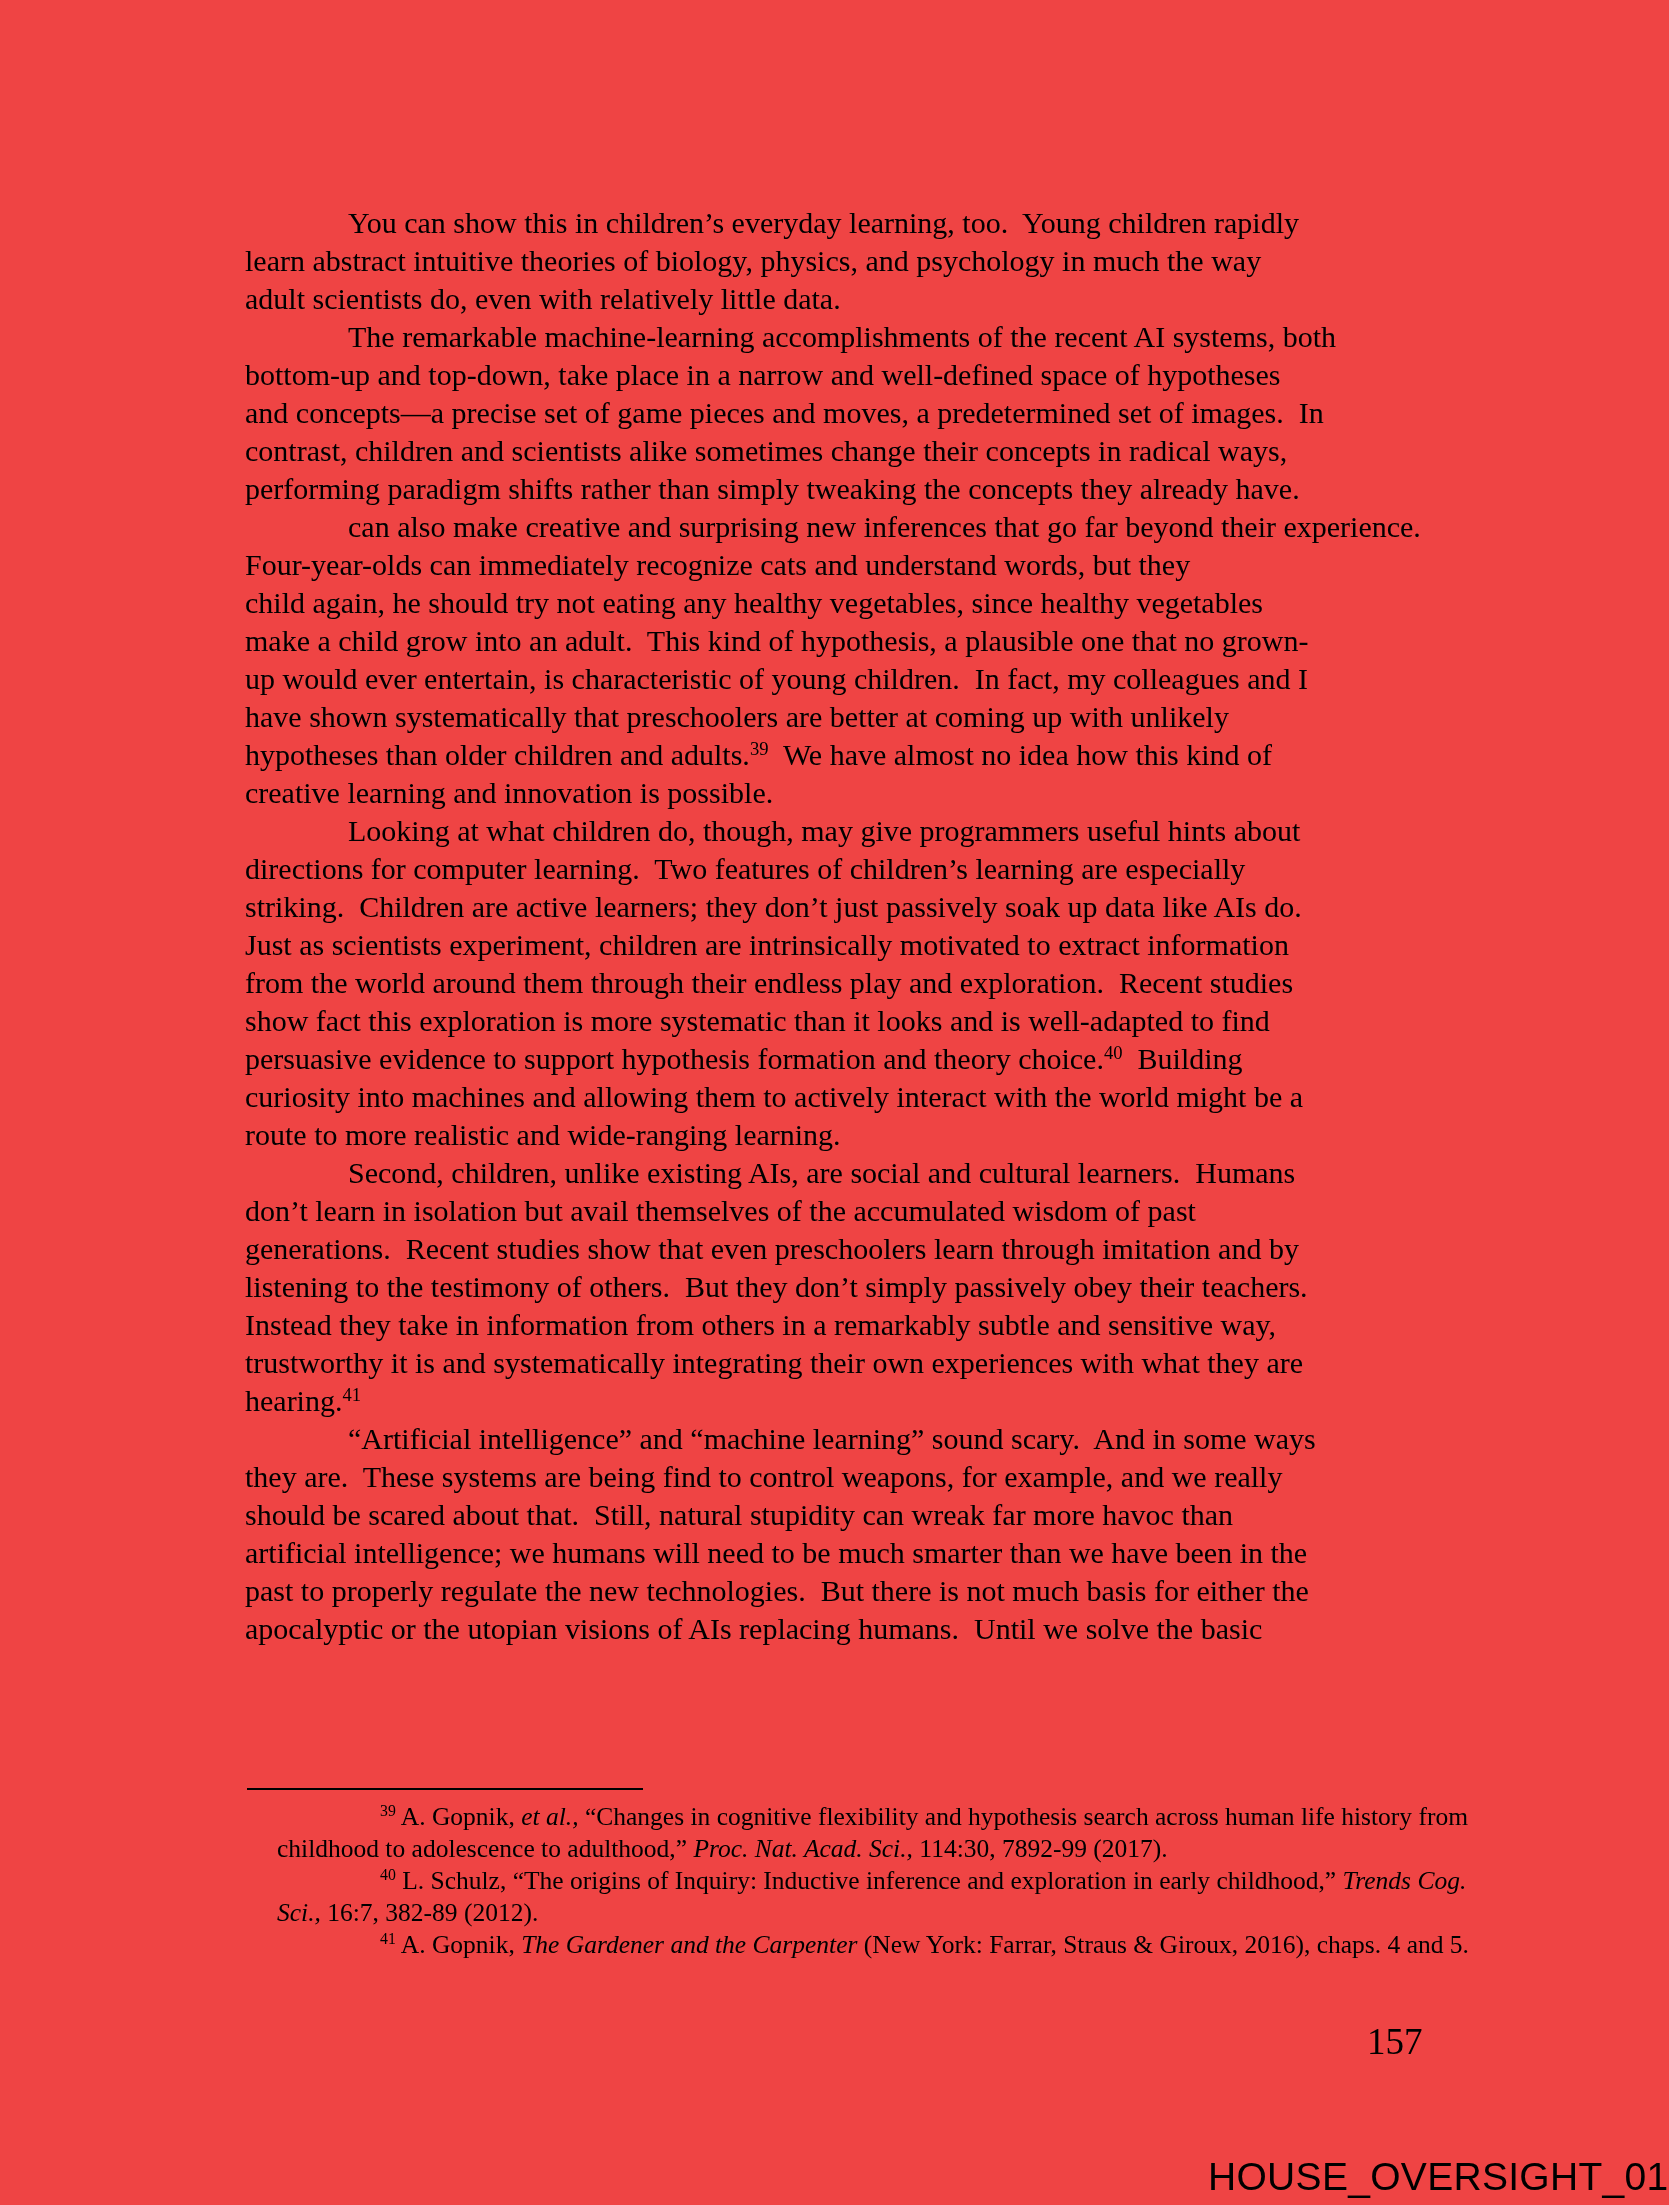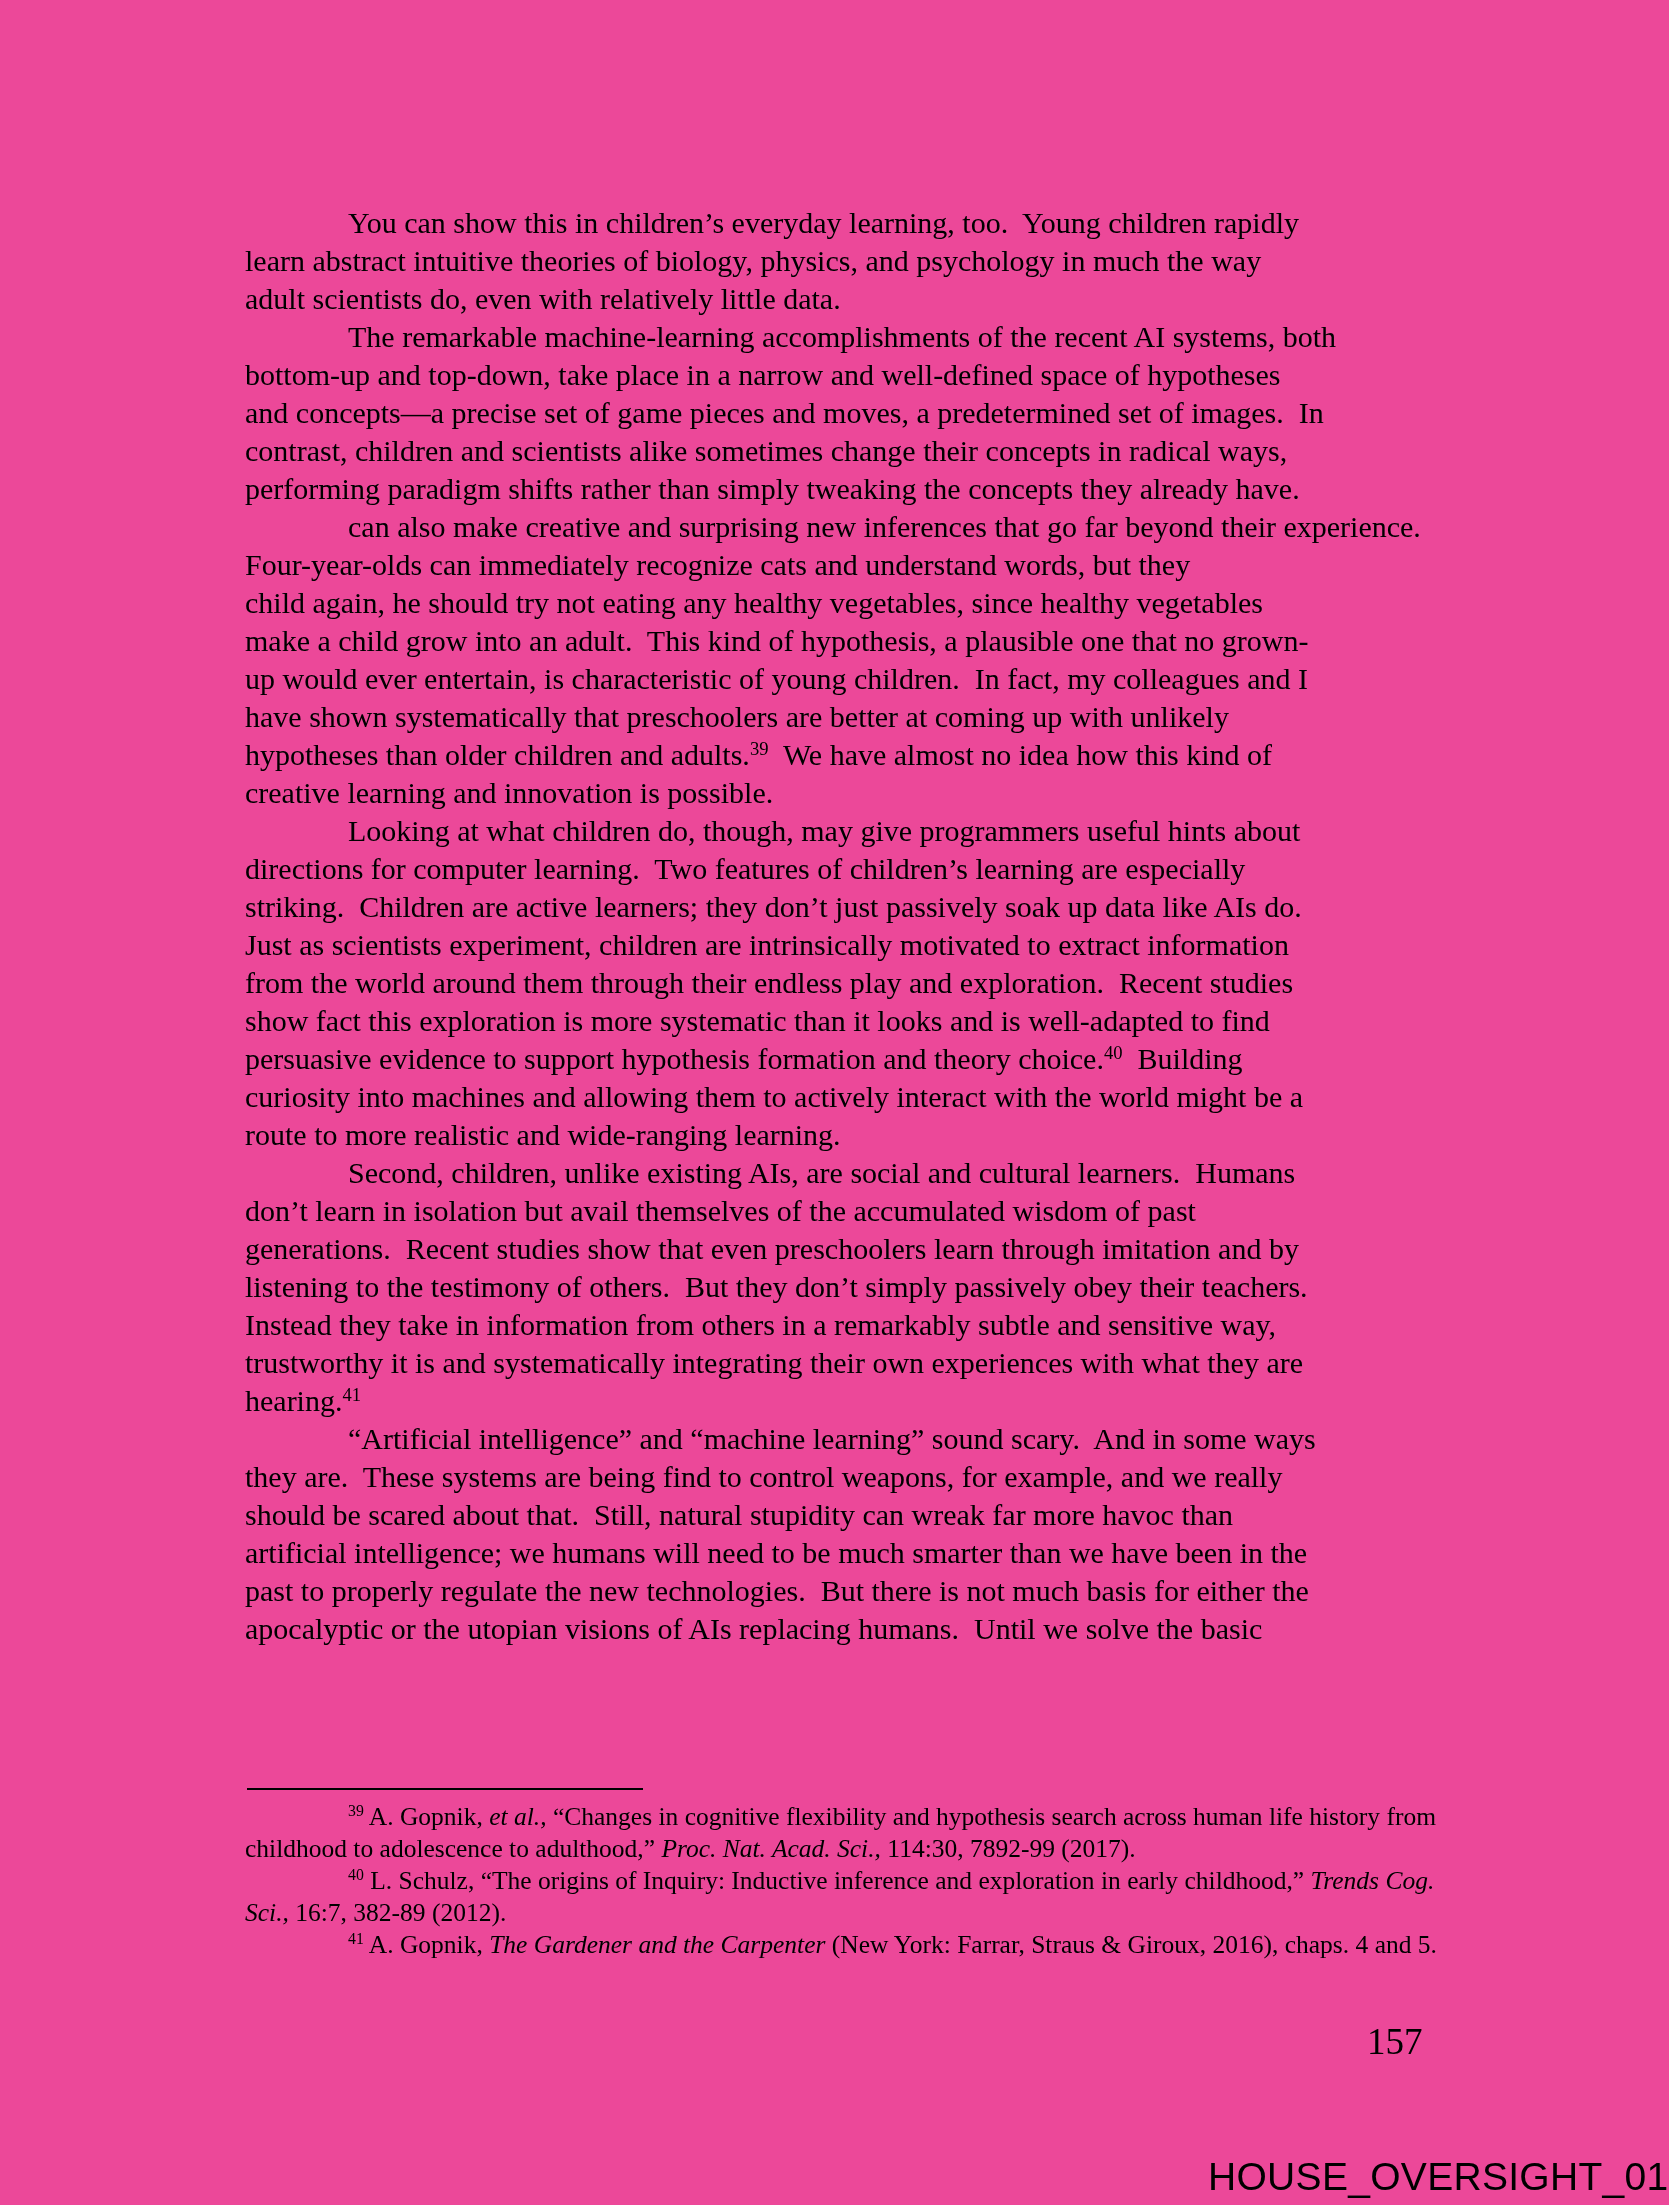--- a/index.html
+++ b/index.html
@@ -4,21 +4,21 @@
 <style>
   html, body {
     margin: 0;
     padding: 0;
     background: #e8e8e8;
   }
   .page {
     position: relative;
     width: 1669px;
     height: 2205px;
-    background: #ec4899;
+    background: #ef4444;
     font-family: "Liberation Serif", "DejaVu Serif", serif;
     color: #000000;
     overflow: hidden;
   }
   .body-text {
     position: absolute;
     left: 245px;
     top: 204px;
     width: 1218px;
     font-size: 30px;
@@ -48,20 +48,21 @@
   .footnotes {
     position: absolute;
     left: 245px;
     top: 1801px;
     width: 1244px;
     font-size: 25.5px;
     line-height: 32px;
   }
   .footnotes .line {
     white-space: pre;
+    margin-left: 32px;
   }
   .page-number {
     position: absolute;
     left: 1367px;
     top: 2021px;
     font-size: 37px;
     line-height: 1.15;
   }
   .bates-stamp {
     position: absolute;

